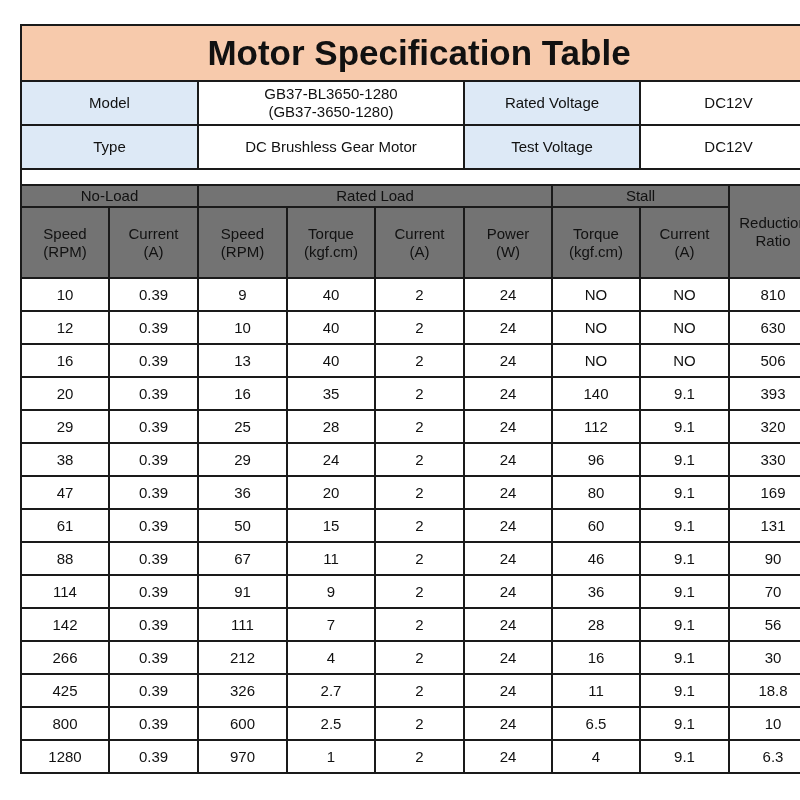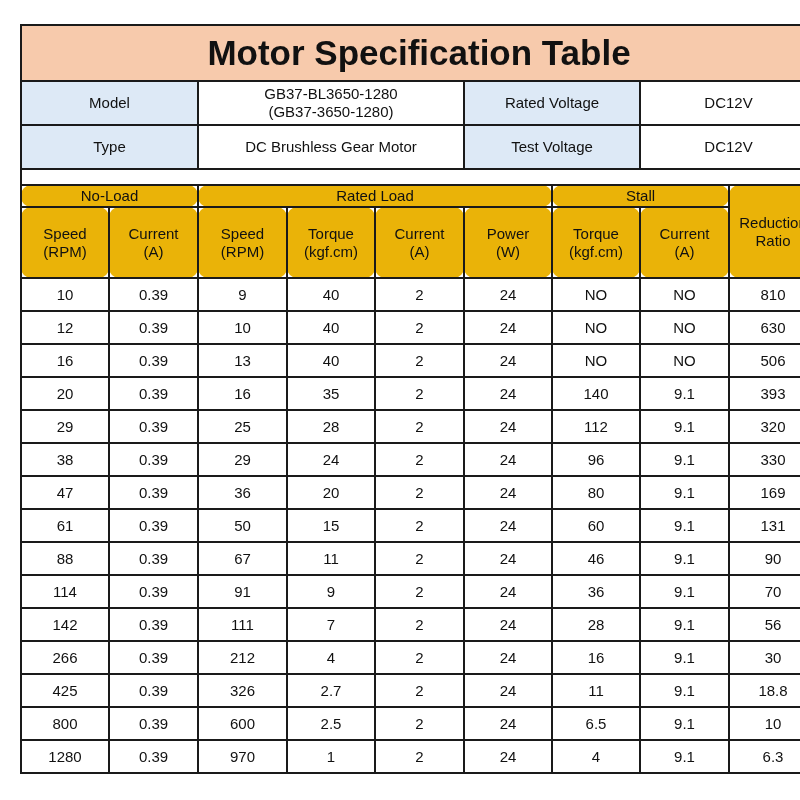--- a/index.html
+++ b/index.html
@@ -5,21 +5,21 @@
   html, body { margin: 0; padding: 0; background: #ffffff; }
   body { width: 800px; height: 800px; position: relative; overflow: hidden;
          font-family: "Liberation Sans", sans-serif; color: #111; }
   .sheet { position: absolute; left: 2px; top: 24px; width: 796px; padding-left: 18px; }
   table { border-collapse: collapse; width: 796px; table-layout: fixed; }
   td { border: 2px solid #1a1a1a; text-align: center; vertical-align: middle;
        font-size: 15px; padding: 0; line-height: 18px; }
   .title { background: #f7caac; font-size: 35px; font-weight: bold; height: 54px; line-height: 40px; }
   .lbl { background: #dde9f6; }
   .val { background: #ffffff; }
-  .hdr { background: #eab308; border-radius: 10px; }
+  .hdr { background: #737373; }
   .gap { background: #ffffff; height: 14px; }
   .r-info { height: 44px; }
   .r-group { height: 22px; }
   .r-sub { height: 71px; }
   .r-data td { height: 31px; background: #fff; }
 </style>
 </head>
 <body>
 
 <div class="sheet">

